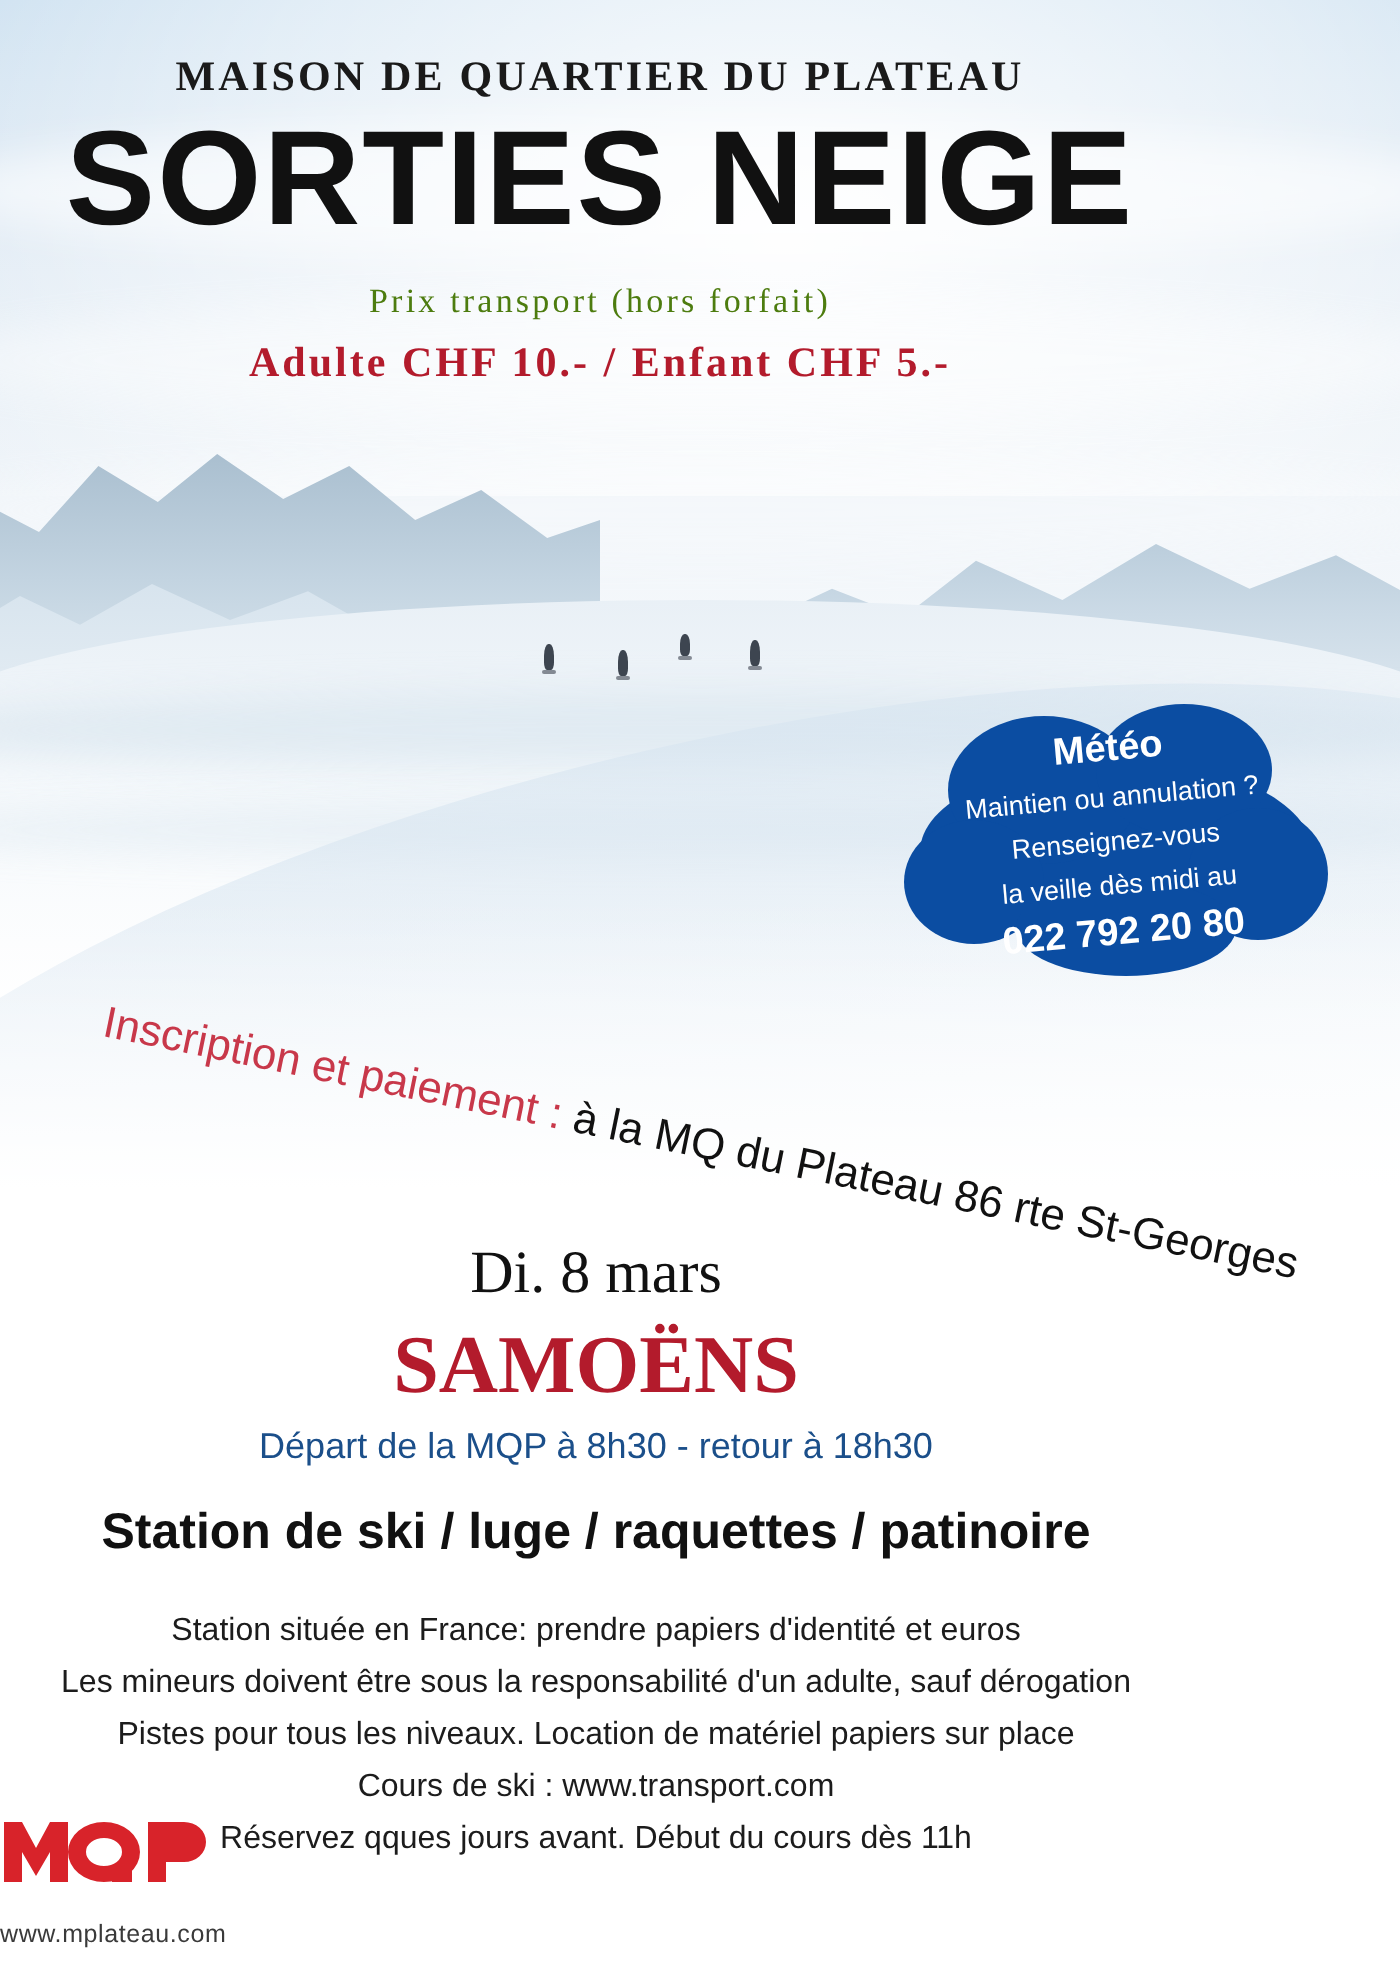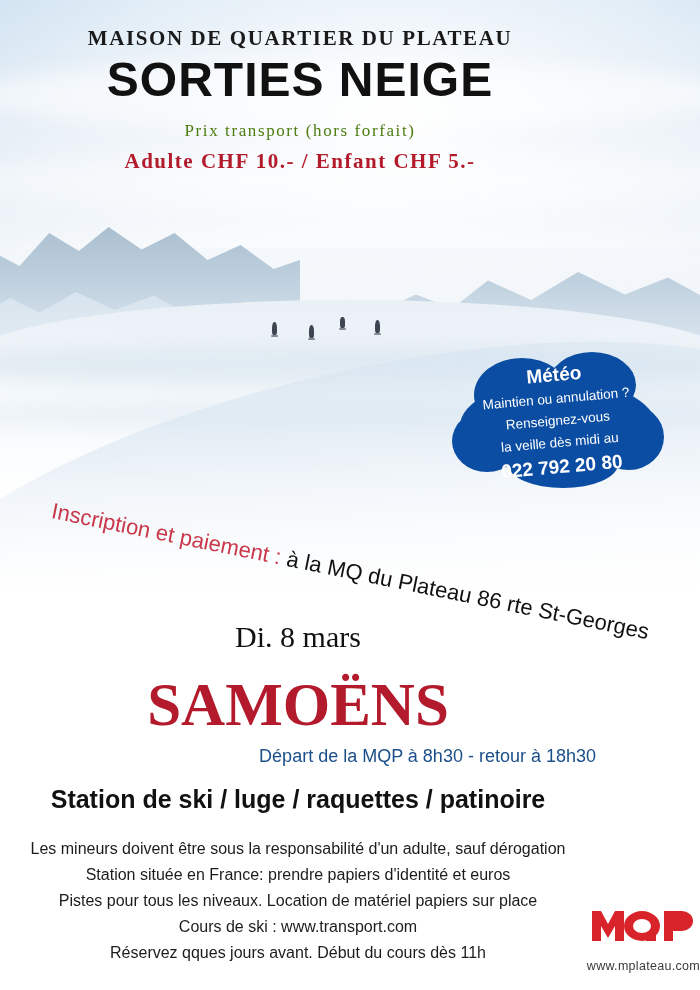--- a/index.html
+++ b/index.html
@@ -140,21 +140,21 @@
   }
   .kicker {
     font-family: "Liberation Serif", serif;
     font-size: 21px;
     letter-spacing: 1.6px;
     font-weight: 700;
     color: #1a1a1a;
   }
   .title {
     font-family: "Liberation Sans", sans-serif;
-    font-size: 48px;
+    font-size: 67px;
     font-weight: 700;
     letter-spacing: 1px;
     color: #111111;
     margin-top: 4px;
     line-height: 1.05;
   }
   .price-line1 {
     font-family: "Liberation Serif", serif;
     font-size: 17px;
     letter-spacing: 1.6px;
@@ -233,51 +233,50 @@
     width: 596px;
     text-align: center;
   }
   .date {
     font-family: "Liberation Serif", serif;
     font-size: 30px;
     color: #111111;
   }
   .place {
     font-family: "Liberation Serif", serif;
-    font-size: 61px;
+    font-size: 41px;
     font-weight: 700;
     color: #b31b2c;
     line-height: 1.1;
-    margin-top: 17px;
+    margin-top: 6px;
   }
   .departure {
     font-size: 18px;
     color: #1b4f8a;
     margin-top: 8px;
-    text-align: right;
   }
   .activities {
     font-size: 25px;
     font-weight: 700;
     color: #111111;
     margin-top: 18px;
   }
   .notes {
     margin-top: 22px;
     font-size: 16px;
     color: #1c1c1c;
     line-height: 1.62;
   }
 
   
   .footer {
     position: absolute;
     left: 0; top: 905px;
     width: 700px;
-    text-align: right;
+    text-align: left;
   }
   .logo {
     display: inline-block;
     height: 42px;
   }
   .site {
     font-size: 12.5px;
     color: #3a3a3a;
     margin-top: 8px;
     letter-spacing: 0.3px;
@@ -333,22 +332,22 @@
   <div class="inscription">
     <span class="red">Inscription et paiement :</span><span> à la MQ du Plateau 86 rte St-Georges</span>
   </div>
 
   <div class="info">
     <div class="date">Di. 8 mars</div>
     <div class="place">SAMOËNS</div>
     <div class="departure">Départ de la MQP à 8h30 - retour à 18h30</div>
     <div class="activities">Station de ski / luge / raquettes / patinoire</div>
     <div class="notes">
+      <div>Station située en France: prendre papiers d'identité et euros</div>
       <div>Les mineurs doivent être sous la responsabilité d'un adulte, sauf dérogation</div>
-      <div>Station située en France: prendre papiers d'identité et euros</div>
       <div>Pistes pour tous les niveaux. Location de matériel papiers sur place</div>
       <div>Cours de ski : www.transport.com</div>
       <div>Réservez qques jours avant. Début du cours dès 11h</div>
     </div>
   </div>
 
   <div class="footer">
     <span class="logo">
       <svg width="110" height="42" viewBox="0 0 110 42" xmlns="http://www.w3.org/2000/svg" aria-hidden="true">
         <g fill="#d8232a">

